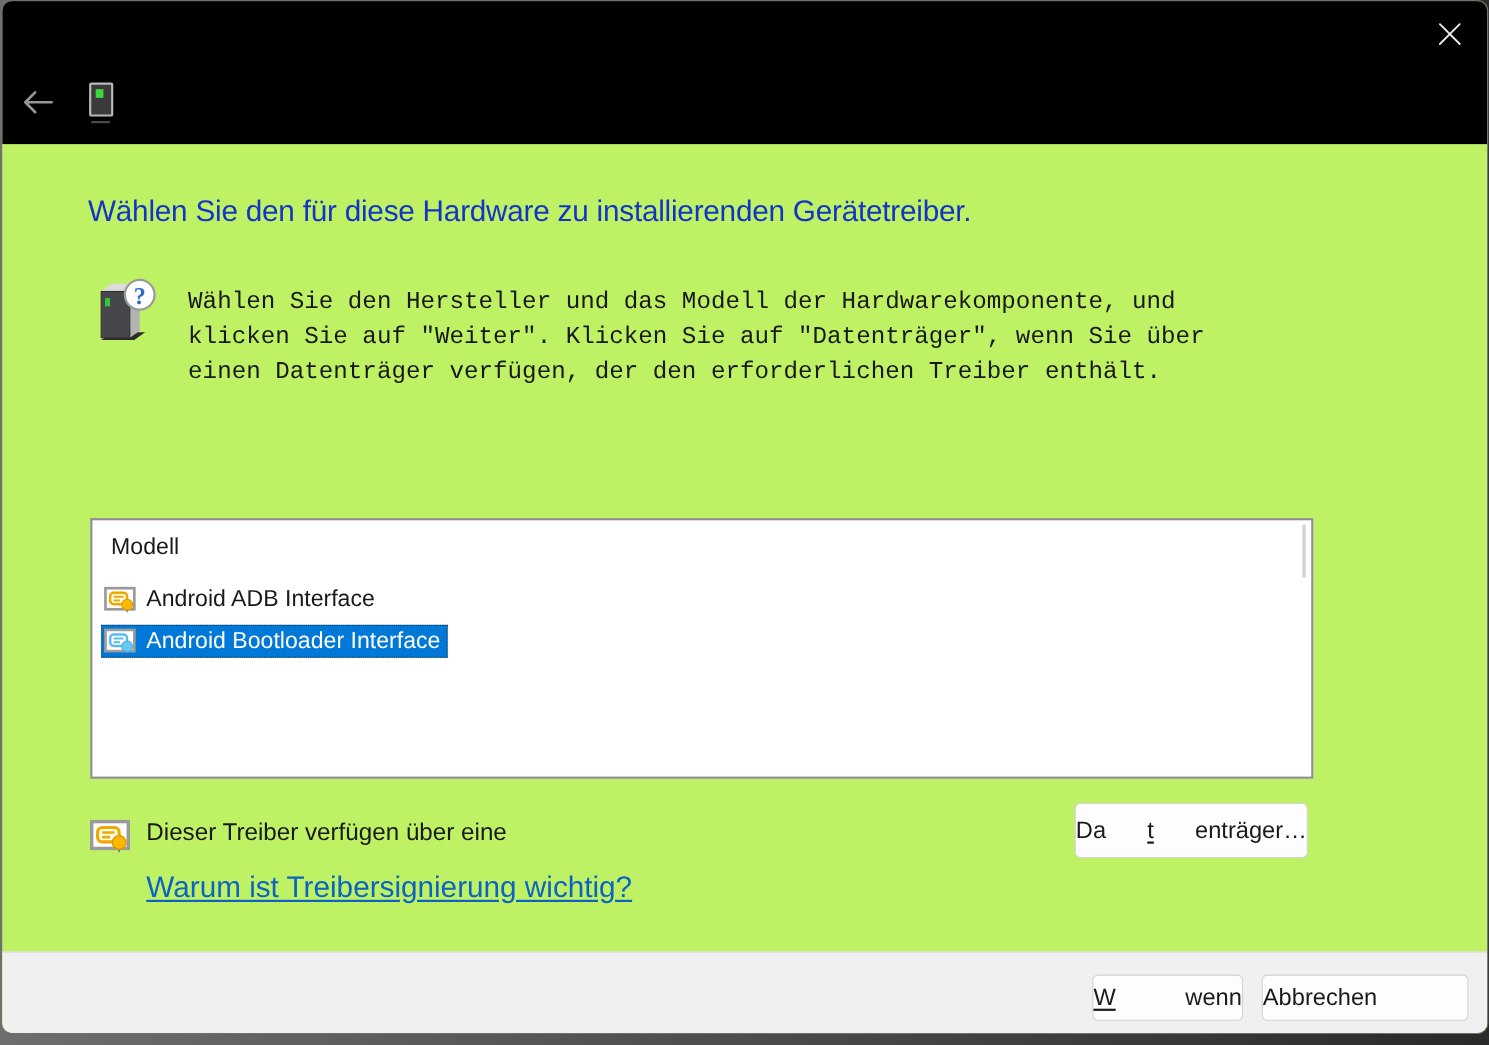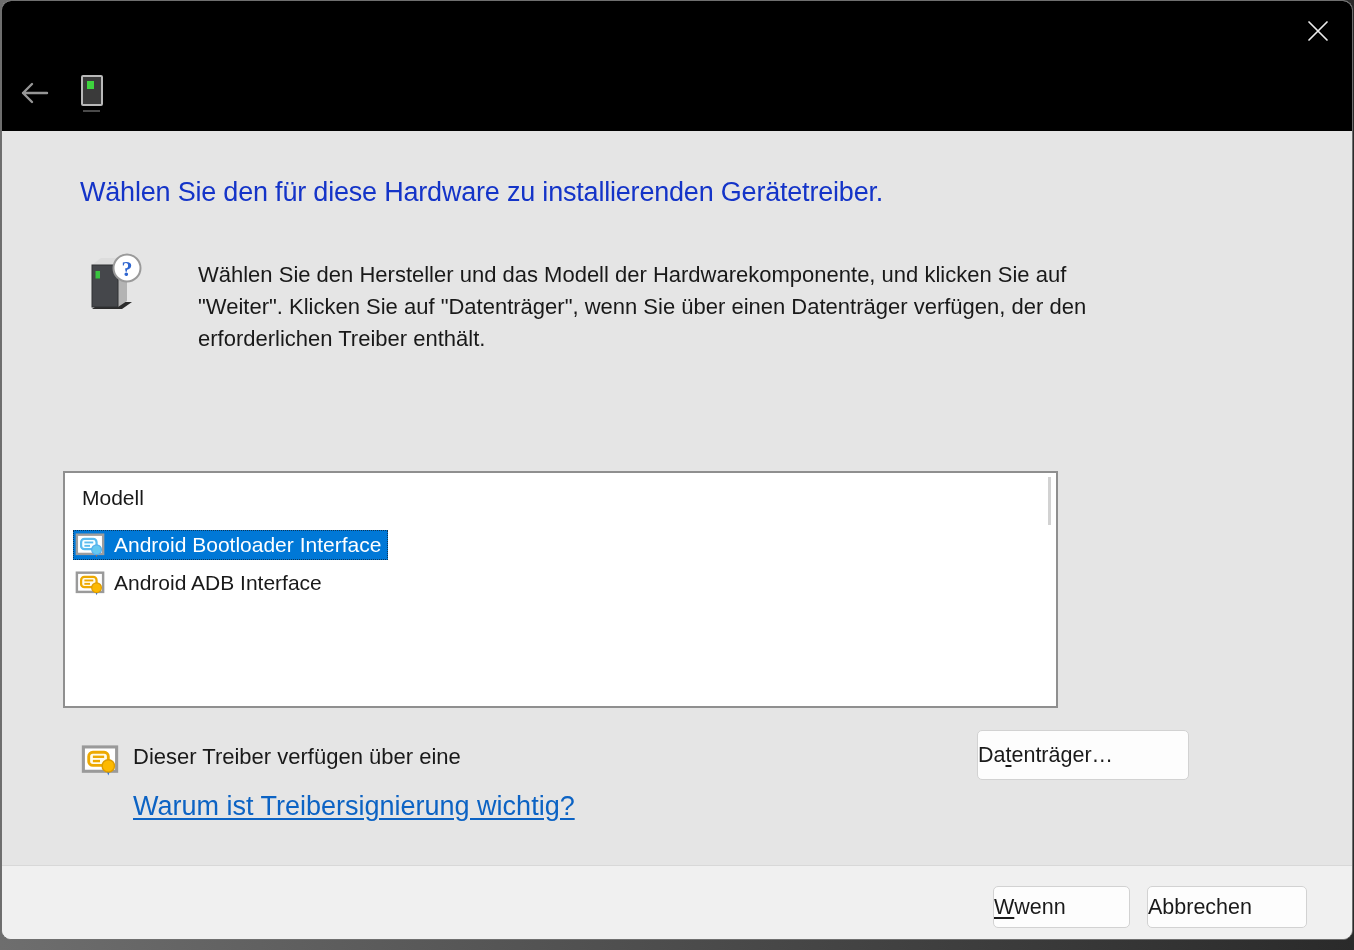--- a/index.html
+++ b/index.html
@@ -4,44 +4,44 @@
 <style>
   * { margin:0; padding:0; box-sizing:border-box; }
   html,body { width:1354px; height:950px; overflow:hidden; }
   body {
     font-family:"Liberation Sans", sans-serif;
     background:linear-gradient(90deg,#6e6e6e,#2a2a2a);
     position:relative;
   }
   .window {
     position:absolute; left:1px; top:0; width:1352px; height:940px;
-    background:#e5e5e5; border-radius:10px; overflow:hidden;
+    background:#bef264; border-radius:10px; overflow:hidden;
     border:1px solid #6f6f6f;
   }
   
   .titlebar { position:absolute; left:0; top:0; width:100%; height:130px; background:#000; }
   .back-btn { position:absolute; left:14px; top:74px; width:36px; height:36px; cursor:pointer; }
   .close-btn { position:absolute; right:16px; top:12px; width:36px; height:36px; cursor:pointer; }
   .app-icon { position:absolute; left:79px; top:74px; width:22px; height:31px;
     border:2px solid #b9b9b9; border-radius:2px; background:#3a3a3a; }
   .app-icon .led { position:absolute; left:4px; top:4px; width:7px; height:8px; background:#3ed43e; }
   .app-icon .refl { position:absolute; left:0px; top:33px; width:17px; height:2px; background:#4a4a4a; }
   
   .heading {
     position:absolute; left:78px; top:176px; width:1100px;
     font-size:27px; font-weight:400; color:#1434c8; letter-spacing:-0.2px;
   }
   .hw-icon { position:absolute; left:84px; top:250px; width:58px; height:68px; }
   .intro {
-    position:absolute; left:196px; top:258px; width:945px;
-    font-size:22px; line-height:32px; color:#191919;
+    position:absolute; left:169px; top:258px; width:945px;
+    font-size:22px; line-height:32px; color:#191919;font-family:Liberation Mono, monospace;
   }
   
   .listbox {
-    position:absolute; left:61px; top:470px; width:995px; height:237px;
+    position:absolute; left:80px; top:470px; width:1112px; height:237px;
     border:2px solid #8f8f8f; background:#fff;
   }
   .col-header { position:absolute; left:17px; top:13px; font-size:21px; color:#191919; }
   .rows { position:absolute; left:8px; top:53px; right:14px; }
   .row { height:38px; display:flex; align-items:center; cursor:default; }
   .row-inner { display:inline-flex; align-items:center; gap:9px; padding:1px 7px 1px 2px; }
   .row .label { font-size:21px; color:#191919; white-space:nowrap; }
   .row.selected .row-inner {
     background:#0078d7; outline:1px dotted rgba(20,20,20,0.65); outline-offset:-1px;
   }
@@ -51,31 +51,31 @@
   .scroll-thumb { position:absolute; right:5px; top:4px; width:3px; height:48px; background:#d2d2d2; }
   
   .sign-icon { position:absolute; left:79px; top:741px; width:38px; height:36px; }
   .sign-text { position:absolute; left:131px; top:743px; font-size:22px; color:#191919; }
   .sign-link {
     position:absolute; left:131px; top:790px; font-size:27px; color:#0c63c4;
     text-decoration:underline; text-underline-offset:3px; cursor:pointer;
   }
   
   .btn {
-    position:absolute; display:flex; align-items:center; justify-content:flex-start;
+    position:absolute; display:flex; align-items:center; justify-content:space-between;
     background:#fdfdfd; border:1px solid #d2d2d2; border-radius:5px;
     font-size:21.5px; color:#1a1a1a; font-family:inherit; cursor:pointer;
   }
   .have-disk { left:975px; top:729px; width:212px; height:50px; }
   .footer {
     position:absolute; left:0; top:864px; width:100%; height:76px;
     background:#f0f0f0; border-top:1px solid #d8d8d8;
   }
   .next-btn   { left:991px;  top:885px; width:137px; height:42px; }
-  .cancel-btn { left:1145px; top:885px; width:160px; height:42px; }
+  .cancel-btn { left:1145px; top:885px; width:188px; height:42px; }
   .ak { text-decoration:underline; text-underline-offset:3px; }
 </style>
 </head>
 <body>
 
 <div class="window">
 
   <div class="titlebar">
     <svg class="back-btn" viewBox="0 0 36 36">
       <path d="M31 18 H7 M7 18 L16 9 M7 18 L16 27" fill="none" stroke="#969696" stroke-width="2.4" stroke-linecap="round" stroke-linejoin="round"></path>
@@ -112,34 +112,34 @@
     <rect x="9.5" y="20" width="4.5" height="7.5" fill="#39c43f"></rect>
     <circle cx="41" cy="17" r="13.5" fill="#ffffff" stroke="#9a9a9a" stroke-width="2"></circle>
     <text x="41" y="25" text-anchor="middle" font-size="22" font-weight="bold" fill="#2f66d0" font-family="Liberation Serif, serif">?</text>
   </svg>
 
   <p class="intro">Wählen Sie den Hersteller und das Modell der Hardwarekomponente, und klicken Sie auf "Weiter". Klicken Sie auf "Datenträger", wenn Sie über einen Datenträger verfügen, der den erforderlichen Treiber enthält.</p>
 
   <div class="listbox">
     <div class="col-header">Modell</div>
     <div class="rows">
+      <div class="row">
+        <span class="row-inner">
+          <svg class="cert" viewBox="0 0 32 29">
+              <use href="#cert-glyph"></use>
+            </svg>
+          <span class="label">Android ADB Interface</span>
+        </span>
+      </div>
       <div class="row selected">
         <span class="row-inner">
           <svg class="cert" viewBox="0 0 32 29">
               <use href="#cert-glyph"></use>
             </svg>
           <span class="label">Android Bootloader Interface</span>
-        </span>
-      </div>
-      <div class="row">
-        <span class="row-inner">
-          <svg class="cert" viewBox="0 0 32 29">
-              <use href="#cert-glyph"></use>
-            </svg>
-          <span class="label">Android ADB Interface</span>
         </span>
       </div>
     </div>
     <div class="scroll-thumb"></div>
   </div>
 
   <svg class="sign-icon" viewBox="0 0 32 29">
       <use href="#cert-glyph"></use>
     </svg>
   <div class="sign-text">Dieser Treiber verfügen über eine</div>

